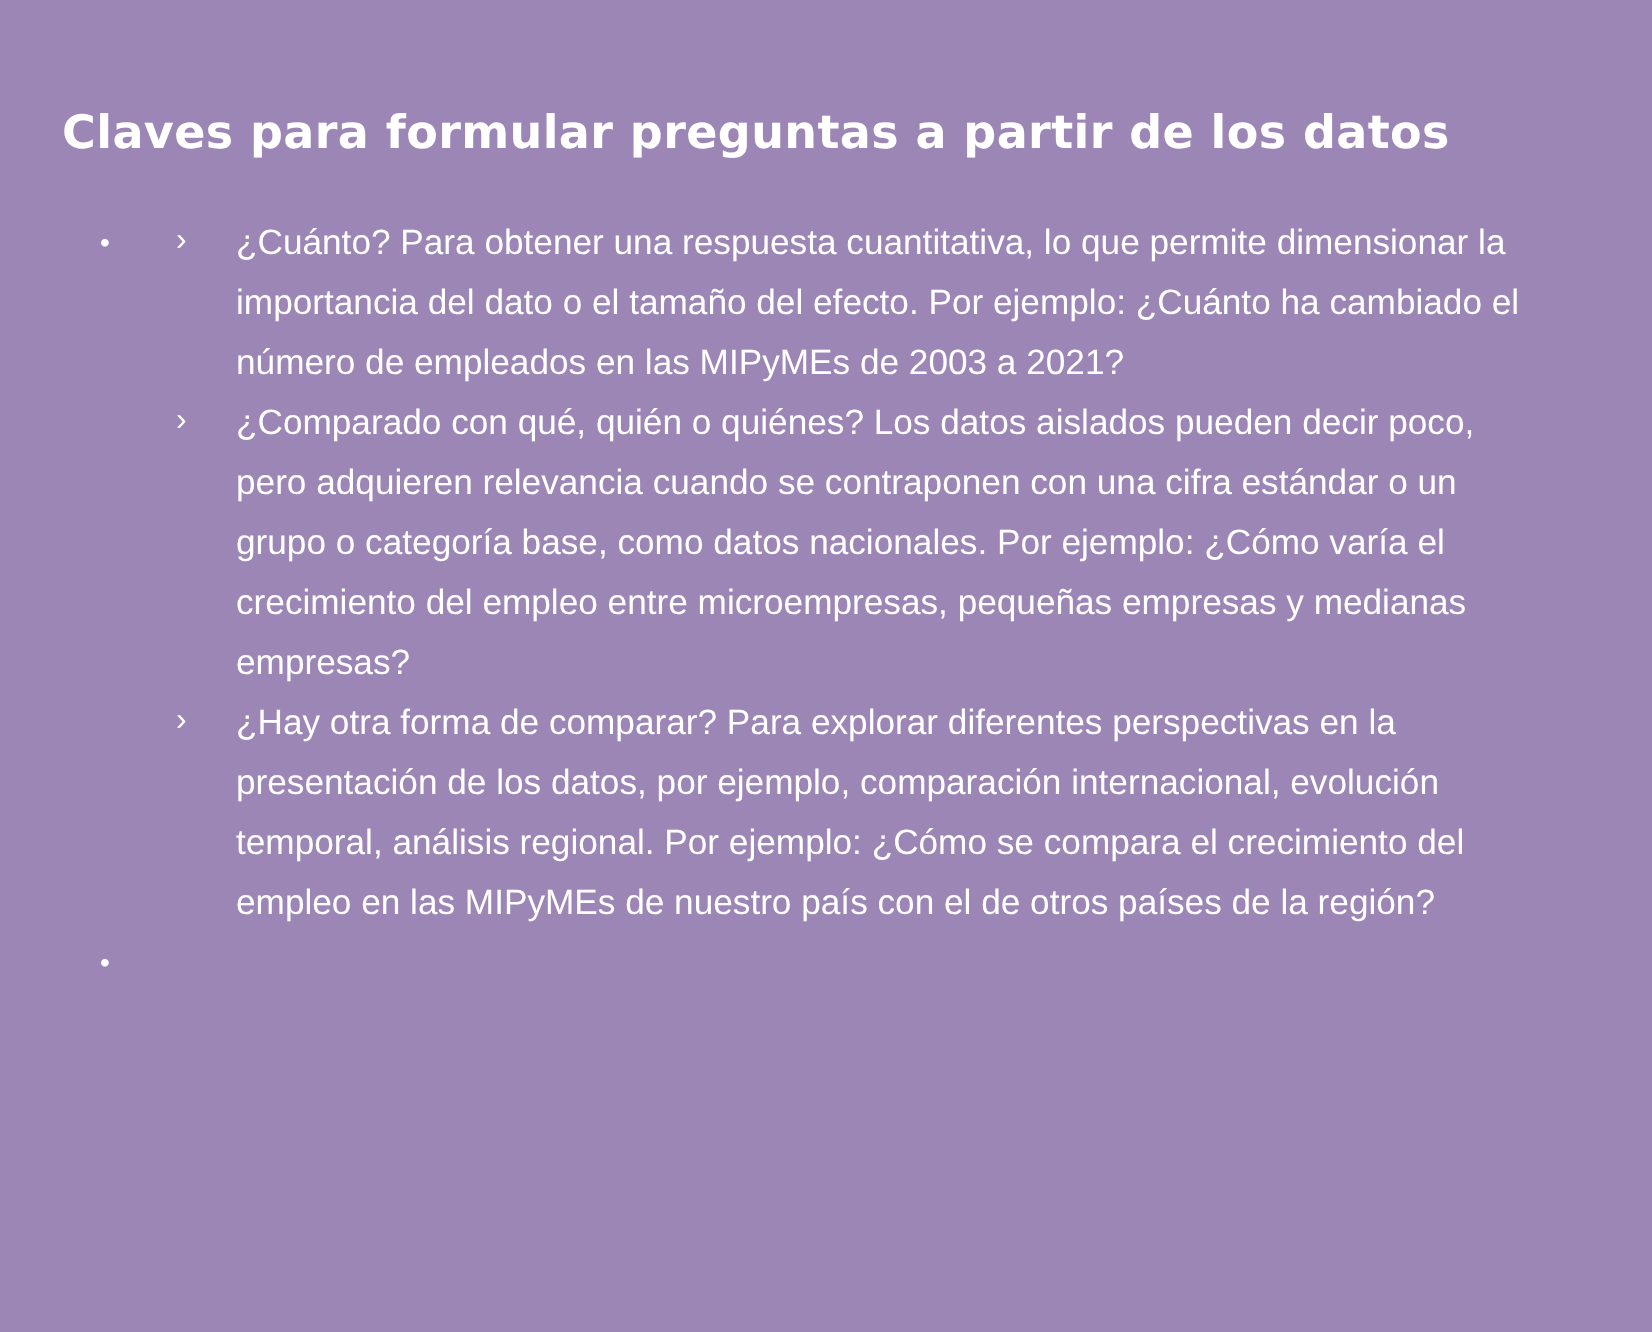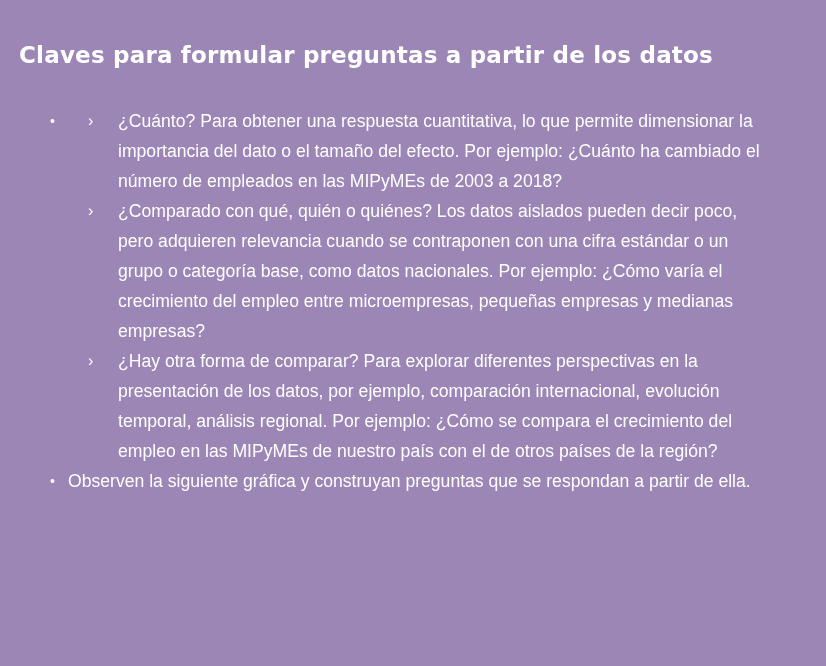--- a/index.html
+++ b/index.html
@@ -12,21 +12,21 @@
       position: relative;
     }
     .title {
       position: absolute;
       top: 38px; left: 0; width: 724px;
       text-align: center;
       font-family: "DejaVu Sans", sans-serif;
       font-weight: bold;
       font-size: 23px;
       letter-spacing: 0.2px;
-      margin: 4px;
+      margin: 16px;
     }
     .content {
       position: absolute;
       top: 106px; left: 48px; width: 720px;
       font-size: 17.6px;
       line-height: 30px;
     }
     ul.bullets { list-style: none; margin: 0; padding: 0; }
     ul.bullets > li { position: relative; padding-left: 20px; }
     .bullet-dot {
@@ -46,30 +46,29 @@
 
 <h1 class="title">Claves para formular preguntas a partir de los datos</h1>
 
 <div class="content">
   <ul class="bullets">
     <li>
       <span class="bullet-dot">•</span>
       <ul class="subs">
         <li>
           <span class="chev">›</span>
-          <span class="sub-text">¿Cuánto? Para obtener una respuesta cuantitativa, lo que permite dimensionar la importancia del dato o el tamaño del efecto. Por ejemplo: ¿Cuánto ha cambiado el número de empleados en las MIPyMEs de 2003 a 2018?</span>
+          <span class="sub-text">¿Cuánto? Para obtener una respuesta cuantitativa, lo que permite dimensionar la importancia del dato o el tamaño del efecto. Por ejemplo: ¿Cuánto ha cambiado el número de empleados en las MIPyMEs de 2003 a 2021?</span>
         </li>
         <li>
           <span class="chev">›</span>
           <span class="sub-text">¿Comparado con qué, quién o quiénes? Los datos aislados pueden decir poco, pero adquieren relevancia cuando se contraponen con una cifra estándar o un grupo o categoría base, como datos nacionales. Por ejemplo: ¿Cómo varía el crecimiento del empleo entre microempresas, pequeñas empresas y medianas empresas?</span>
         </li>
         <li>
           <span class="chev">›</span>
           <span class="sub-text">¿Hay otra forma de comparar? Para explorar diferentes perspectivas en la presentación de los datos, por ejemplo, comparación internacional, evolución temporal, análisis regional. Por ejemplo: ¿Cómo se compara el crecimiento del empleo en las MIPyMEs de nuestro país con el de otros países de la región?</span>
         </li>
       </ul>
     </li>
     <li>
       <span class="bullet-dot">•</span>
-      <span>Observen la siguiente gráfica y construyan preguntas que se respondan a partir de ella.</span>
     </li>
   </ul>
 </div>
 
 </body></html>

